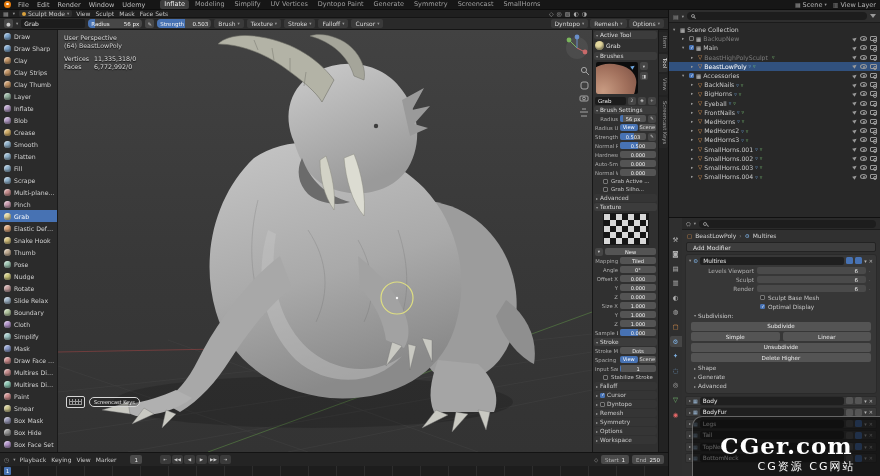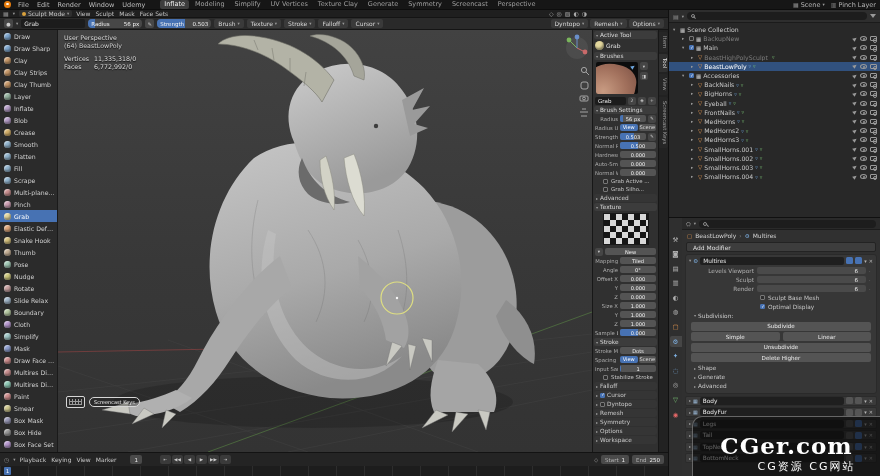--- a/index.html
+++ b/index.html
@@ -166,35 +166,35 @@
         <span class="menu-item">Render</span>
         <span class="menu-item">Window</span>
         <span class="menu-item">Udemy</span>
       </span>
     <span id="ws-tabs">
 
     <span class="ws active">Inflate</span>
         <span class="ws">Modeling</span>
         <span class="ws">Simplify</span>
         <span class="ws">UV Vertices</span>
-        <span class="ws">Texture Clay</span>
+        <span class="ws">Dyntopo Paint</span>
         <span class="ws">Generate</span>
         <span class="ws">Symmetry</span>
         <span class="ws">Screencast</span>
-        <span class="ws">Perspective</span>
+        <span class="ws">SmallHorns</span>
       </span>
     <span id="topbar-right">
       <span class="tb-pill">
           <span class="mini-ic">▦</span>
           <span>Scene</span>
           <span class="caret">▾</span>
         </span>
       <span class="tb-pill">
           <span class="mini-ic">▥</span>
-          <span>Pinch Layer</span>
+          <span>View Layer</span>
         </span>
     </span>
   </div>
 
   <div id="vph" class="abs">
     <span class="mini-ic">▦</span>
       <span class="caret">▾</span>
     <span class="pill">
         <span class="mode-dot"></span>
         <span>Sculpt Mode</span>

